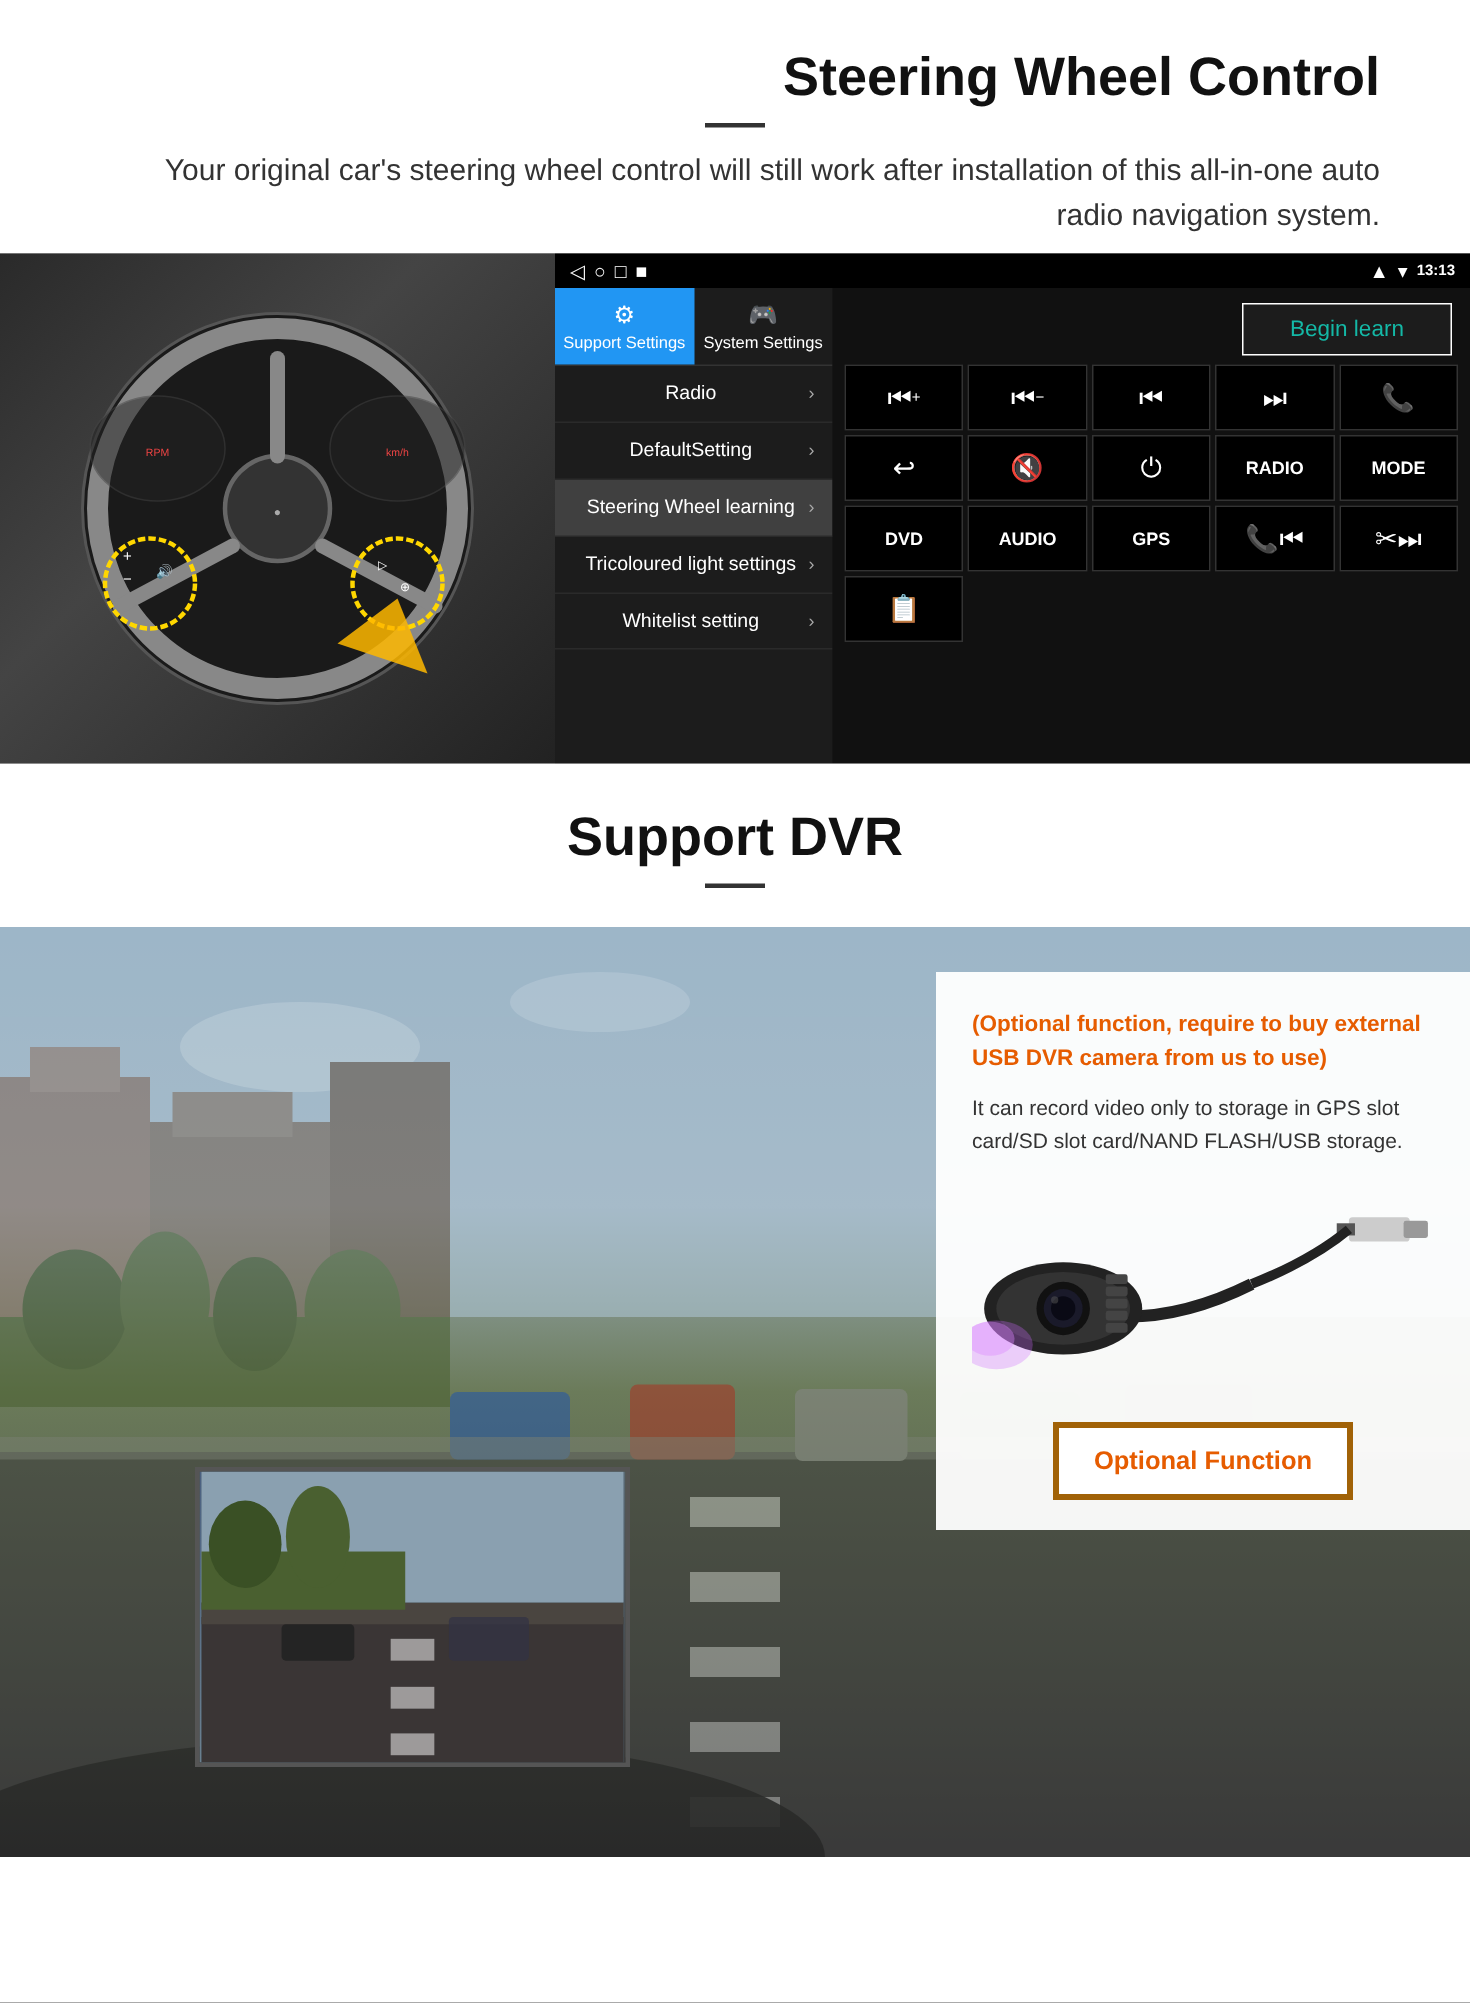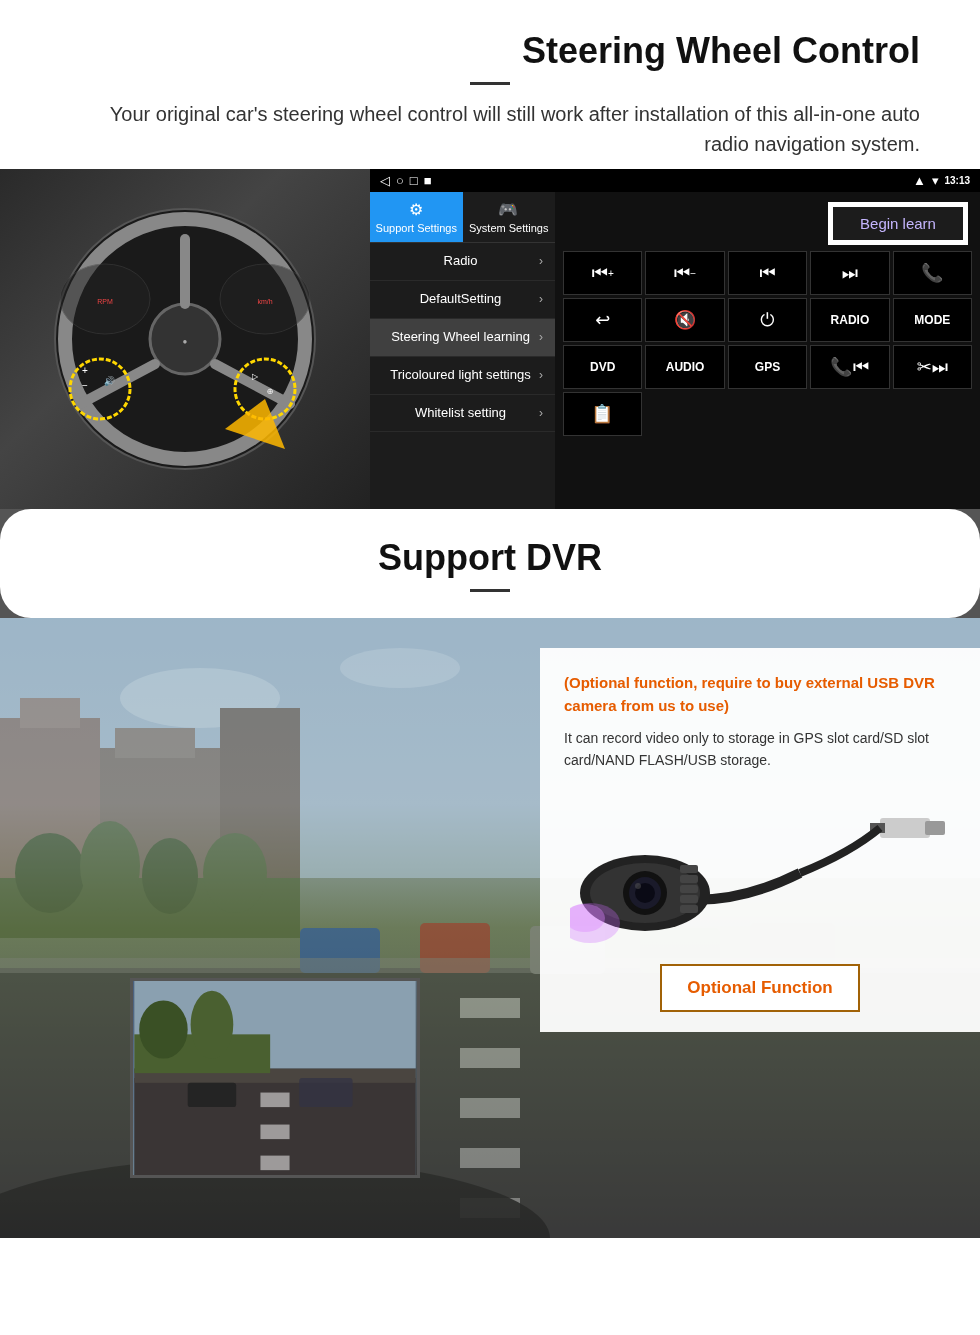--- a/index.html
+++ b/index.html
@@ -150,22 +150,22 @@
       display: flex;
       flex-direction: column;
     }
     .begin-learn-row {
       display: flex;
       justify-content: flex-end;
       padding: 6px 8px;
     }
     .begin-learn-btn {
       background: #1c1c1c;
-      border: 5px solid #ffffff;
-      color: #c4b5fd;
+      border: 1px solid #ffffff;
+      color: #14b8a6;
       font-size: 15px;
       padding: 8px 20px;
       cursor: pointer;
       width: 140px;
       text-align: center;
     }
     .control-grid {
       display: grid;
       grid-template-columns: repeat(5, 1fr);
       gap: 3px;
@@ -194,21 +194,20 @@
       width: 980px;
       position: relative;
       min-height: 700px;
       background: #555;
       overflow: hidden;
     }
     .dvr-section-header {
       text-align: center;
       padding: 28px 60px 10px;
       background: #fff;
-      border-radius: 31px;
     }
     .dvr-bg-image {
       width: 100%;
       height: 620px;
       background: linear-gradient(135deg, #4a5568 0%, #718096 30%, #68705a 60%, #4a5568 100%);
       position: relative;
       overflow: hidden;
     }
     
     .dvr-bg-overlay {
@@ -228,36 +227,35 @@
       border: 3px solid #555;
       background: linear-gradient(135deg, #4a6080 0%, #6a8090 40%, #3a3a3a 100%);
       overflow: hidden;
     }
 
     
     .dvr-info-card {
       position: absolute;
       top: 30px;
       right: 0;
-      width: 440px;
+      width: 356px;
       background: rgba(255,255,255,0.95);
       padding: 24px 24px 20px;
     }
     .dvr-optional-text {
       color: #e65c00;
       font-size: 15px;
       font-weight: bold;
       line-height: 1.5;
       margin-bottom: 10px;
     }
     .dvr-desc-text {
       color: #333;
       font-size: 14px;
       line-height: 1.6;
-      margin-bottom: 16px;
     }
 
     
     .dvr-camera-img {
       width: 100%;
       height: 160px;
       display: flex;
       align-items: center;
       justify-content: center;
       background: transparent;
@@ -265,21 +263,21 @@
       position: relative;
     }
     
 
     .optional-function-btn {
       display: block;
       margin: 0 auto;
       width: 200px;
       padding: 12px 20px;
       background: #fff;
-      border: 2px solid #a16207;
+      border: 4px solid #a16207;
       color: #e65c00;
       font-size: 17px;
       font-weight: bold;
       text-align: center;
       cursor: pointer;
     }
   </style>
 </head>
 <body>
 

